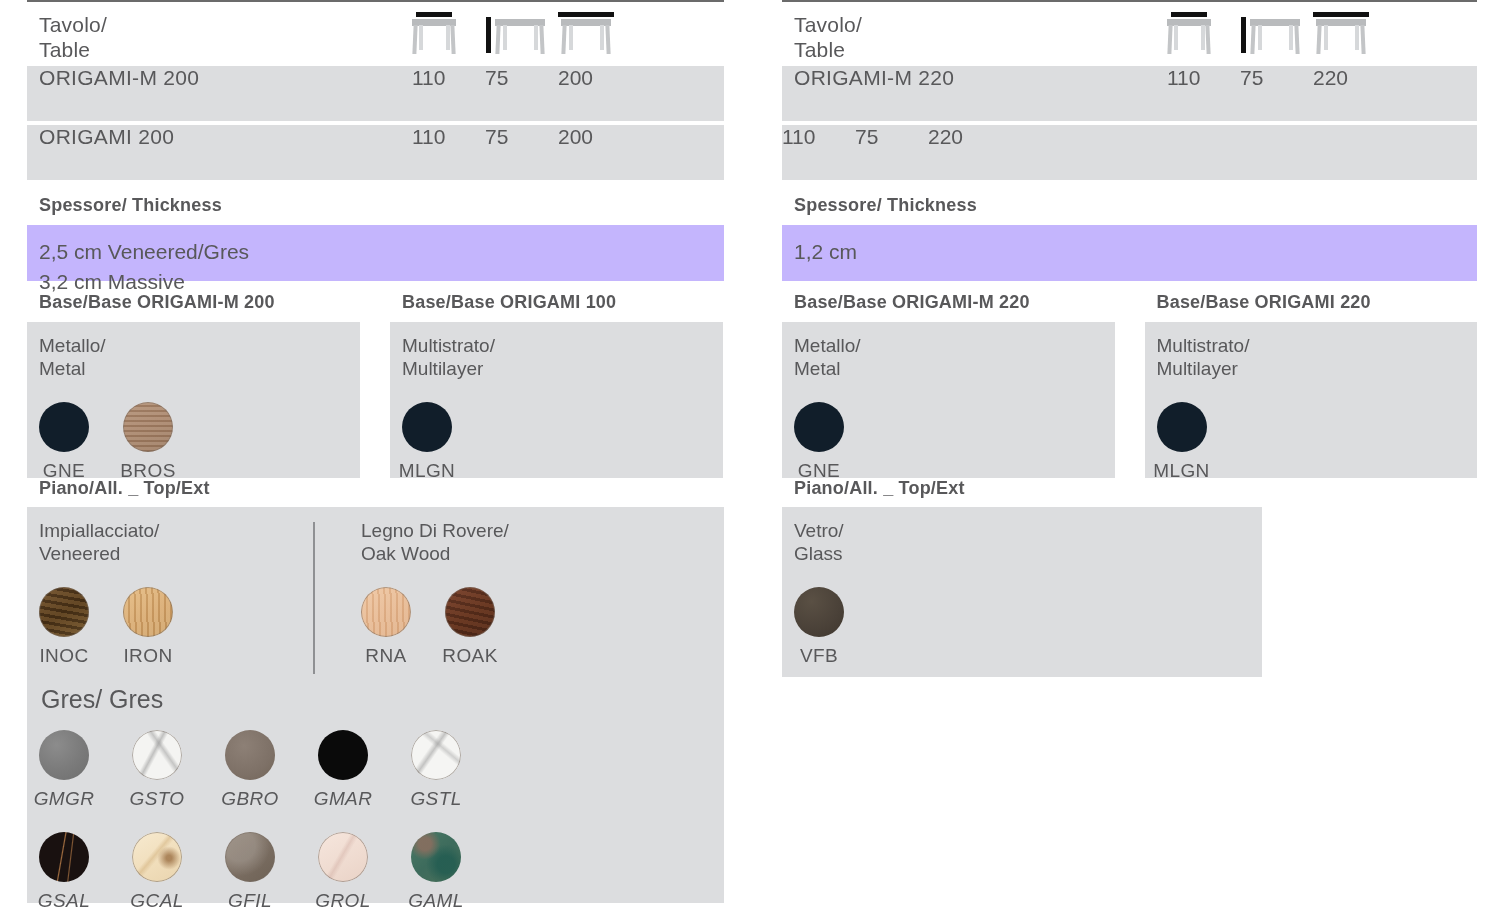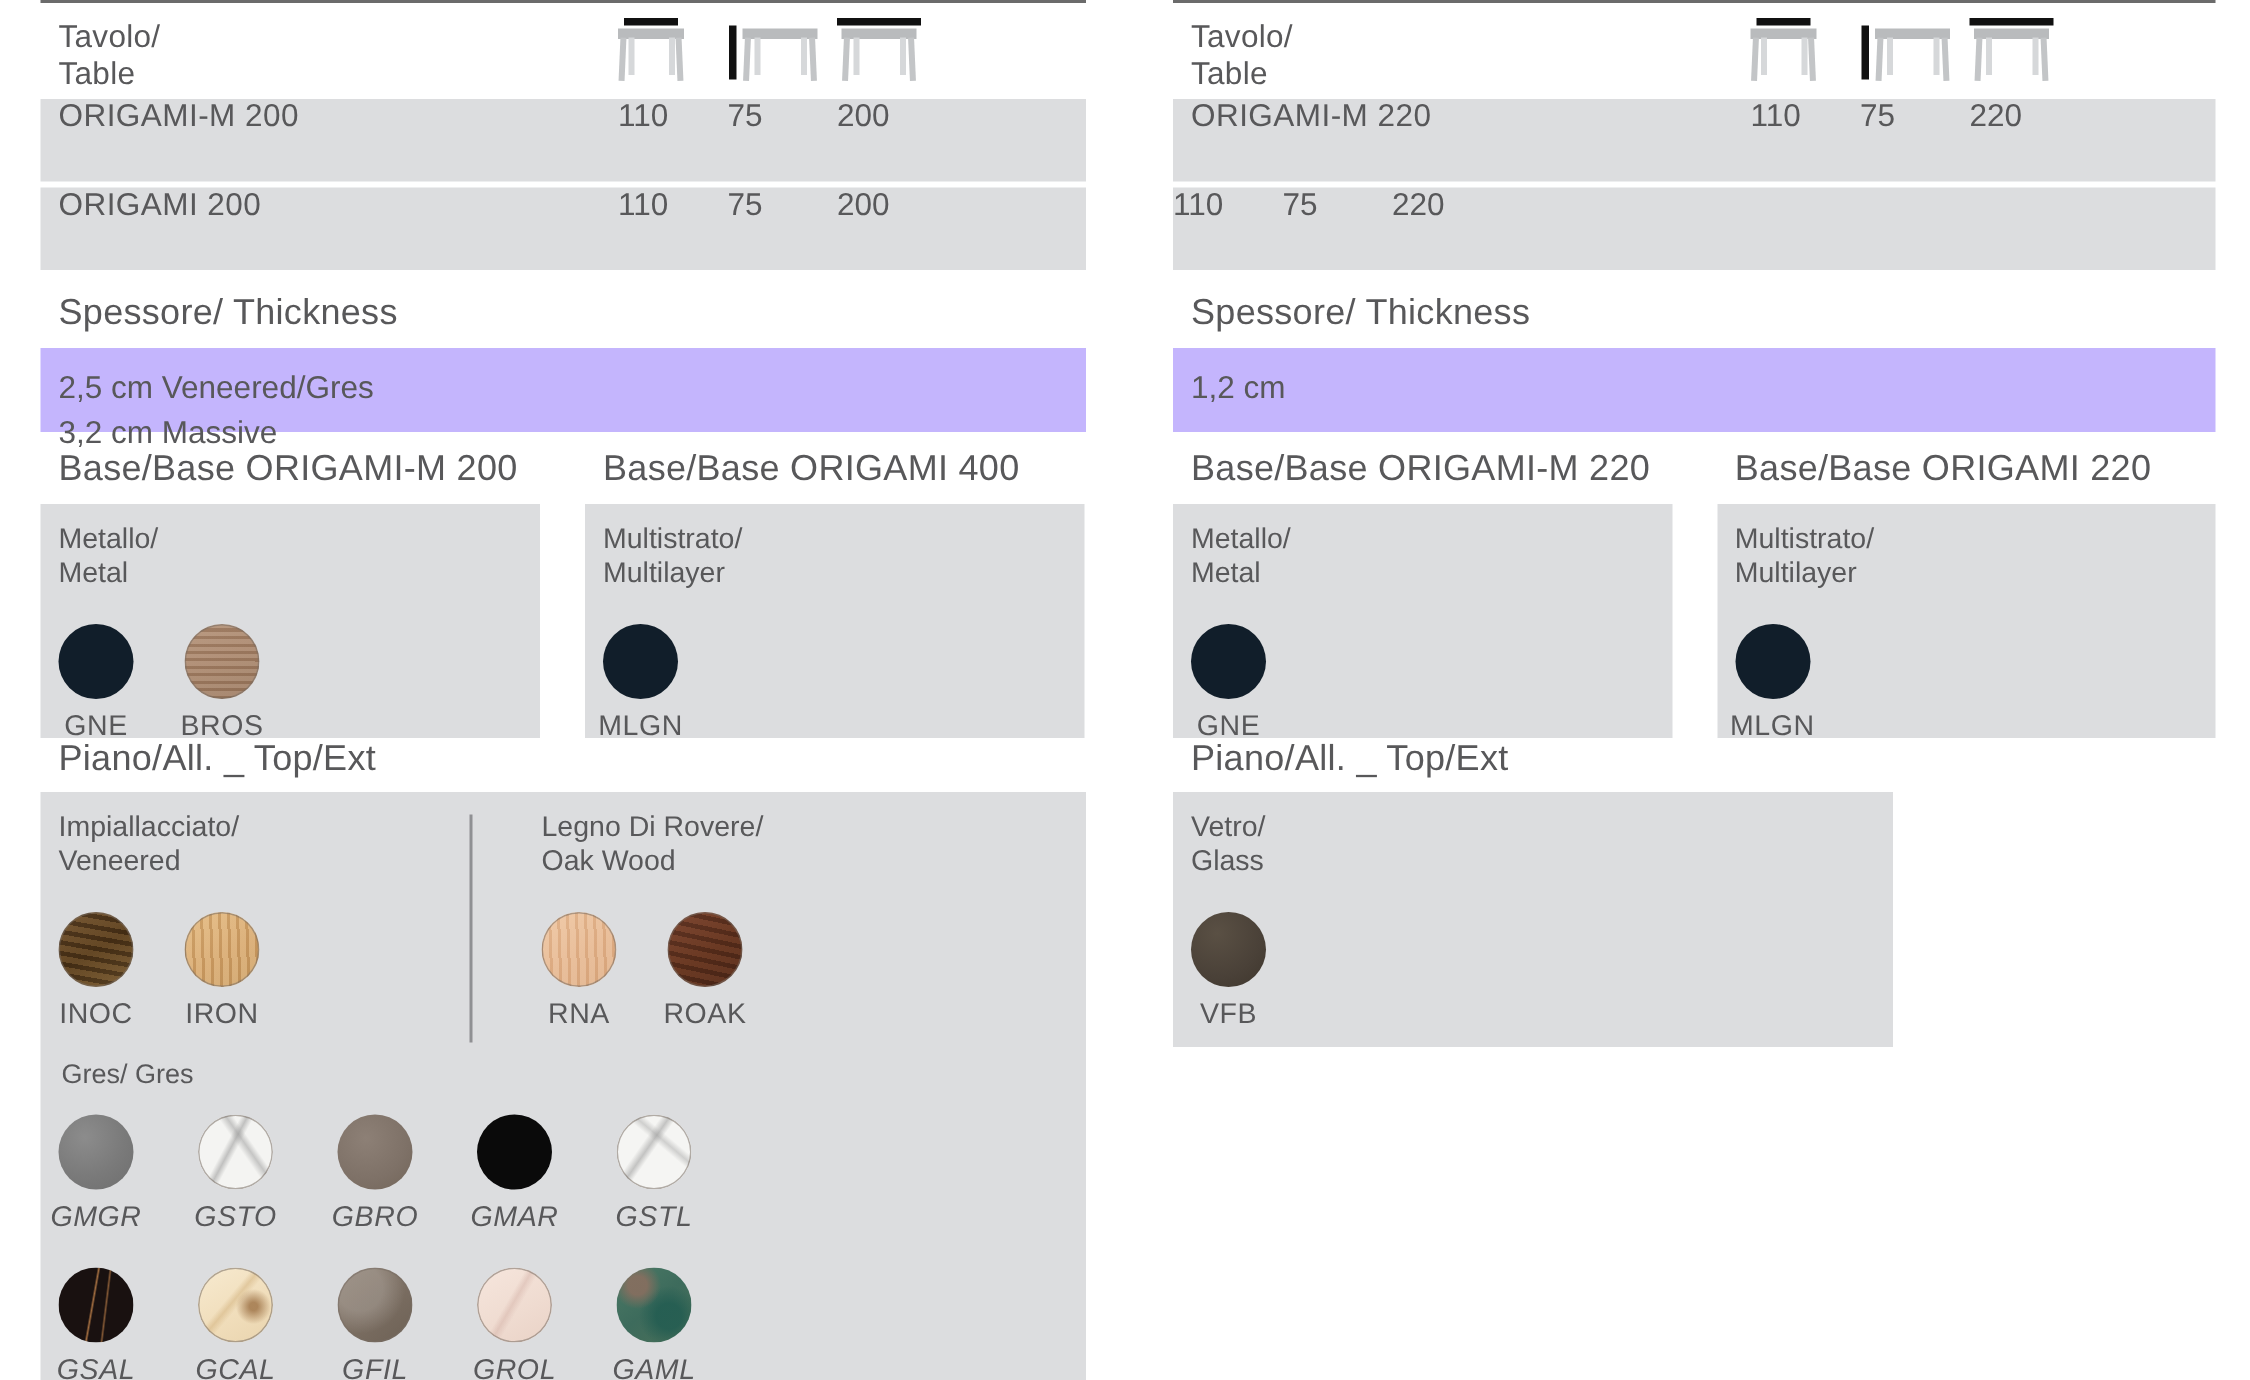--- a/index.html
+++ b/index.html
@@ -24,21 +24,21 @@
   .icons{display:flex;align-items:flex-end;gap:0;}
   .icon-slot{width:73px;display:flex;justify-content:flex-start;}
 
   .spec-row{
     height:55px;background:#dcdddf;display:flex;
     margin-bottom:4px;
   }
   .spec-row .name{width:385px;padding-left:12px;box-sizing:border-box;font-size:21px;font-weight:300;letter-spacing:.3px;}
   .spec-row .val{width:73px;font-size:21px;font-weight:300;}
 
-  .sect-title{font-size:24px;font-weight:400;padding:11px 0 9px 12px;letter-spacing:.2px;}
+  .sect-title{font-size:18px;font-weight:700;padding:11px 0 9px 12px;letter-spacing:.2px;}
   .sect-title.tight{padding-top:0;padding-bottom:8px;}
 
   .band{background:#c4b5fd;}
   .band-thick{padding:12px 12px 14px 12px;font-size:21px;line-height:30px;font-weight:300;}
 
   
   .base-row{display:flex;gap:30px;}
   .base-col{width:333px;}
   .base-col-wide{width:333px;}
   .base-box{background:#dcdddf;height:156px;padding:12px 0 0 12px;box-sizing:border-box;}
@@ -48,21 +48,21 @@
   .dot{width:50px;height:50px;border-radius:50%;display:block;}
   .dot.ring{box-shadow:inset 0 0 0 1px rgba(120,110,100,.55);}
   .sw-code{font-size:19px;font-weight:300;margin-top:8px;white-space:nowrap;letter-spacing:.4px;color:#58585a;}
 
   
   .top-panel{background:#dcdddf;position:relative;padding:12px 0 8px 12px;box-sizing:border-box;}
   .top-split{display:flex;}
   .split-a{width:288px;}
   .split-b{width:340px;padding-left:34px;box-sizing:border-box;}
   .vdivider{position:absolute;left:286px;top:15px;width:2px;height:152px;background:#8f9093;}
-  .gres-title{font-size:18px;font-weight:300;margin:18px 0 0 2px;}
+  .gres-title{font-size:25px;font-weight:300;margin:18px 0 0 2px;}
   .gres-row{display:flex;gap:43px;margin-top:16px;font-style:italic;}
   .gres-row.second{margin-top:22px;}
 
   
   .tbl-ico{position:relative;width:54px;height:42px;}
   .tbl-ico .top{position:absolute;left:4px;top:0;height:5px;background:#111;}
   .tbl-ico .apron{position:absolute;left:0;top:7px;height:7px;background:#b9bbbd;}
   .tbl-ico .leg{position:absolute;top:13px;width:4px;background:#c3c5c7;}
   .tbl-ico .sidebar{position:absolute;left:-9px;top:5px;width:5px;height:36px;background:#111;}
 </style>
@@ -146,21 +146,21 @@
           <div class="sw">
             <span class="dot ring" style="background:
                 repeating-linear-gradient(0deg, rgba(90,60,40,.20) 0 2px, rgba(255,255,255,.10) 2px 5px),
                 linear-gradient(160deg,#b28f74 0%,#a9856a 45%,#9c7a60 100%);"></span>
             <span class="sw-code">BROS</span>
           </div>
         </div>
       </div>
     </div>
     <div class="base-col-wide" style="width:333px;">
-      <div class="sect-title">Base/Base  ORIGAMI 400</div>
+      <div class="sect-title">Base/Base  ORIGAMI 100</div>
       <div class="base-box">
         <div class="matlabel">Multistrato/</div>
         <div class="matlabel">Multilayer</div>
         <div class="sw-row">
           <div class="sw">
             <span class="dot" style="background:#111e2a;"></span>
             <span class="sw-code">MLGN</span>
           </div>
         </div>
       </div>

